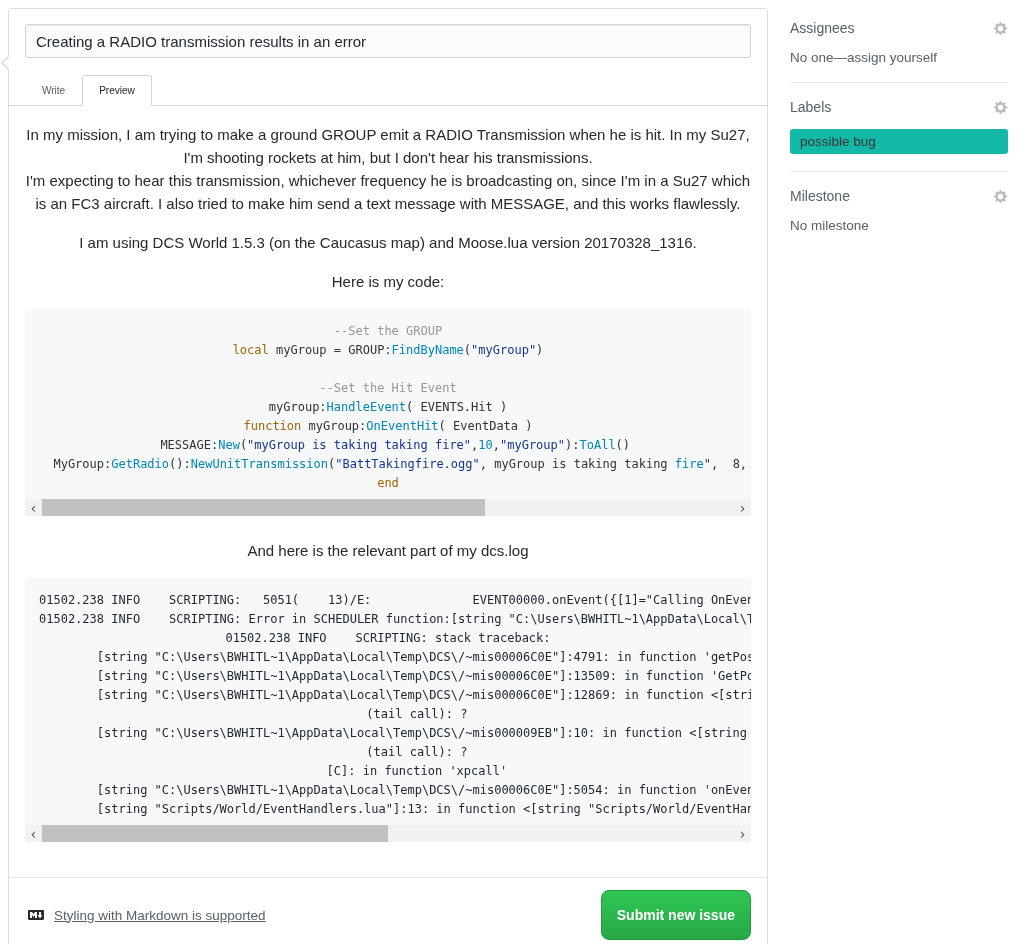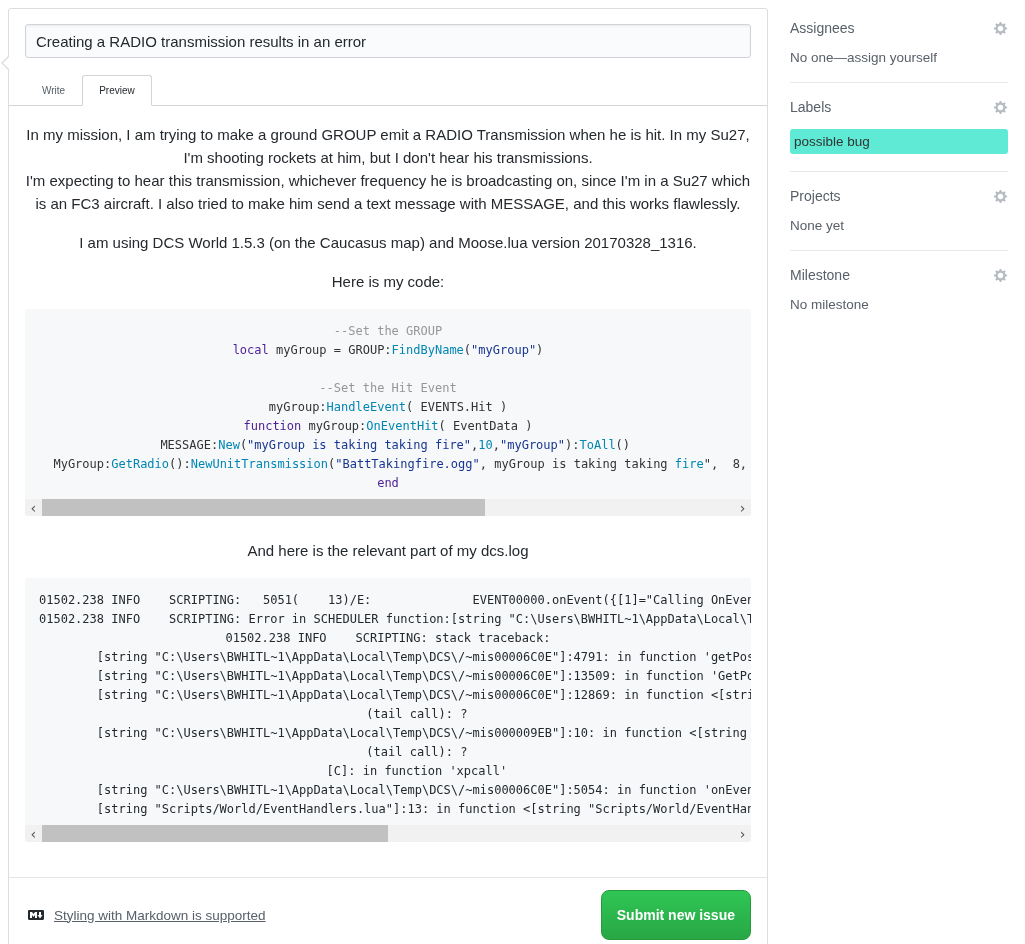--- a/index.html
+++ b/index.html
@@ -34,21 +34,21 @@
   pre.codeblock { background:#f6f8fa; border-radius:3px; margin:0 0 23px;
     padding:13px 14px 0; overflow:hidden;
     font-family:"DejaVu Sans Mono","Liberation Mono",monospace;
     font-size:12px; line-height:19px; color:#333; }
   .cl { white-space:pre; height:19px; }
   .log-pre { padding-top:22px; }
   .log-text { white-space:pre; display:block;
     font-family:"DejaVu Sans Mono","Liberation Mono",monospace;
     font-size:12px; line-height:19px; color:#24292e; }
   .tok-c { color:#969896; }
-  .tok-k { color:#4c1d95; }
+  .tok-k { color:#a16207; }
   .tok-f { color:#0086b3; }
   .tok-s { color:#183691; }
   .tok-n { color:#0086b3; }
   .tok-p { color:#333; }
 
   .hscroll { margin:6px -14px 0; height:17px; background:#f1f1f1;
     display:flex; align-items:stretch; position:relative; }
   .hscroll .arrow { width:17px; height:17px; display:flex; align-items:center;
     justify-content:center; color:#505050; font-size:14px; line-height:1;
     cursor:pointer; user-select:none; flex:0 0 auto; }
@@ -64,22 +64,22 @@
     font-family:"Liberation Sans","DejaVu Sans",sans-serif;text-align:center; }
 
   
   .sidebar { position:absolute; left:790px; top:20px; width:218px; }
   .sb-section { padding-bottom:17px; margin-bottom:16px; border-bottom:1px solid #e6e8ea; }
   .sb-section:last-child { border-bottom:none; }
   .sb-head { display:flex; align-items:center; justify-content:space-between; cursor:pointer; }
   .sb-title { font-size:14px; color:#586069; }
   .sb-gear { width:15px; height:15px; fill:#b6bcc2; }
   .sb-body { margin-top:14px; font-size:13.5px; color:#586069; }
-  .sb-label { margin-top:14px; background:#5eead4; color:#333; font-size:13.5px;
-    padding:5px 4px; border-radius:3px; cursor:pointer; }
+  .sb-label { margin-top:14px; background:#14b8a6; color:#333; font-size:13.5px;
+    padding:5px 10px; border-radius:3px; cursor:pointer; }
 
   .md-icon { width:22px; height:16px; fill:#24292e; }
 </style>
 </head>
 <body>
 
 <div class="main-col">
   <div class="issue-form">
     <div class="form-caret"></div>
 
@@ -143,29 +143,20 @@
   <div class="sb-section">
     <div class="sb-head">
       <span class="sb-title">Labels</span>
       <svg class="sb-gear" viewBox="0 0 14 16">
           <path d="M14 8.77v-1.6l-1.94-.64-.45-1.09.88-1.84-1.13-1.13-1.81.91-1.09-.45-.69-1.92h-1.6l-.63 1.94-1.11.45-1.84-.88-1.13 1.13.91 1.81-.45 1.09L0 7.23v1.59l1.94.64.45 1.09-.88 1.84 1.13 1.13 1.81-.91 1.09.45.69 1.92h1.59l.63-1.94 1.11-.45 1.84.88 1.13-1.13-.92-1.81.47-1.09L14 8.75v.02zM7 11c-1.66 0-3-1.34-3-3s1.34-3 3-3 3 1.34 3 3-1.34 3-3 3z"></path>
         </svg>
     </div>
     <div class="sb-label">possible bug</div>
   </div>
 
-  <div class="sb-section">
-    <div class="sb-head">
-      <span class="sb-title">Projects</span>
-      <svg class="sb-gear" viewBox="0 0 14 16">
-          <path d="M14 8.77v-1.6l-1.94-.64-.45-1.09.88-1.84-1.13-1.13-1.81.91-1.09-.45-.69-1.92h-1.6l-.63 1.94-1.11.45-1.84-.88-1.13 1.13.91 1.81-.45 1.09L0 7.23v1.59l1.94.64.45 1.09-.88 1.84 1.13 1.13 1.81-.91 1.09.45.69 1.92h1.59l.63-1.94 1.11-.45 1.84.88 1.13-1.13-.92-1.81.47-1.09L14 8.75v.02zM7 11c-1.66 0-3-1.34-3-3s1.34-3 3-3 3 1.34 3 3-1.34 3-3 3z"></path>
-        </svg>
-    </div>
-    <div class="sb-body">None yet</div>
-  </div>
 
   <div class="sb-section">
     <div class="sb-head">
       <span class="sb-title">Milestone</span>
       <svg class="sb-gear" viewBox="0 0 14 16">
           <path d="M14 8.77v-1.6l-1.94-.64-.45-1.09.88-1.84-1.13-1.13-1.81.91-1.09-.45-.69-1.92h-1.6l-.63 1.94-1.11.45-1.84-.88-1.13 1.13.91 1.81-.45 1.09L0 7.23v1.59l1.94.64.45 1.09-.88 1.84 1.13 1.13 1.81-.91 1.09.45.69 1.92h1.59l.63-1.94 1.11-.45 1.84.88 1.13-1.13-.92-1.81.47-1.09L14 8.75v.02zM7 11c-1.66 0-3-1.34-3-3s1.34-3 3-3 3 1.34 3 3-1.34 3-3 3z"></path>
         </svg>
     </div>
     <div class="sb-body">No milestone</div>
   </div>

